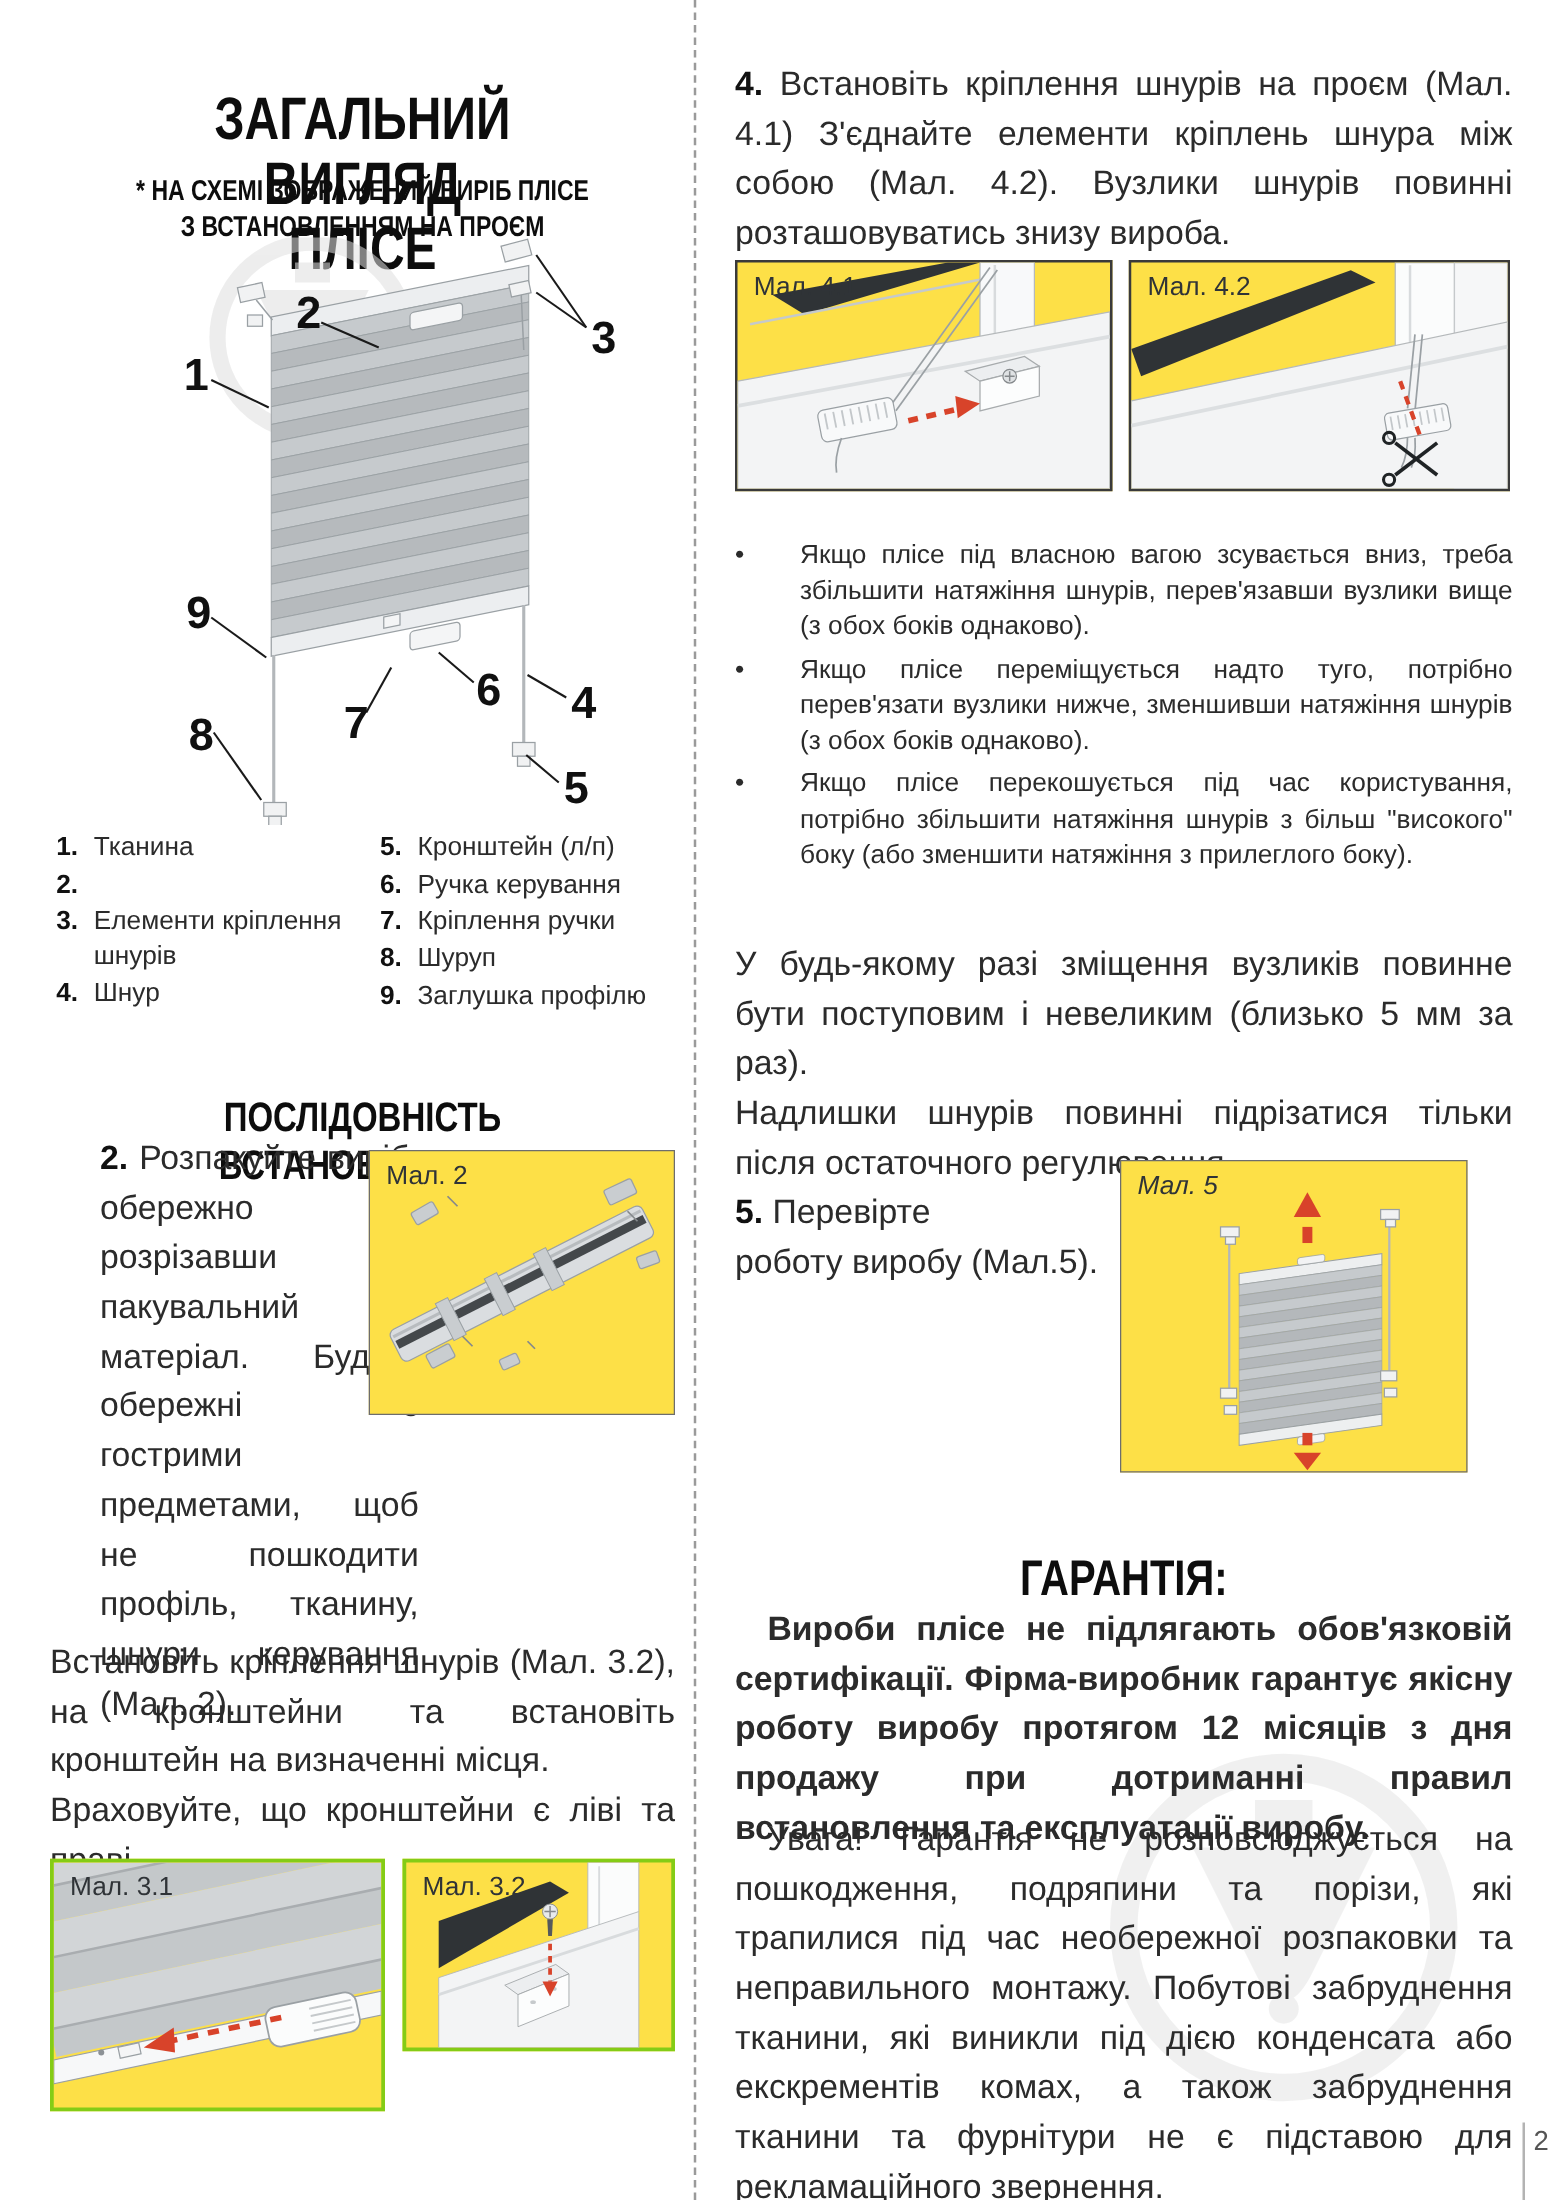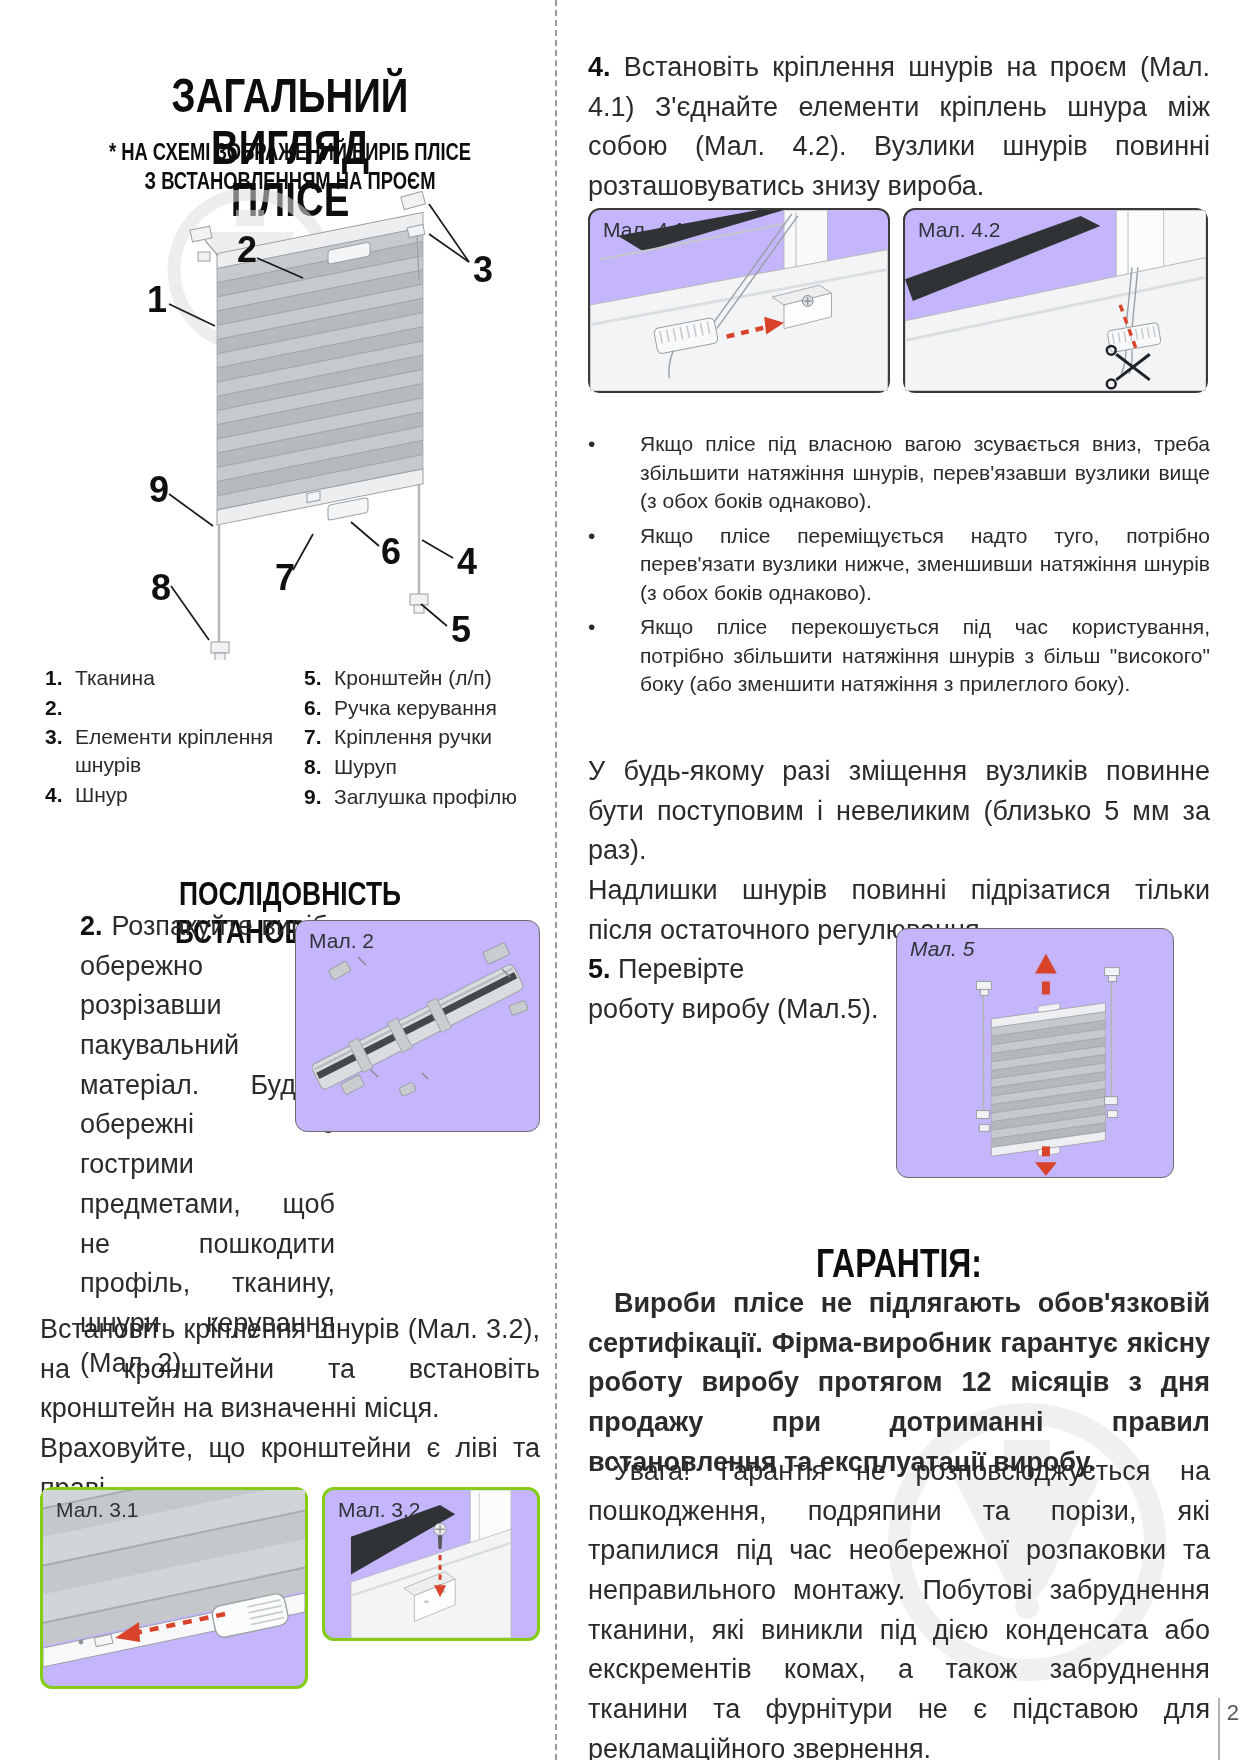--- a/index.html
+++ b/index.html
@@ -11,21 +11,21 @@
   .subtitle{left:40px;top:138px;width:500px;font-size:23px;line-height:1.25;font-weight:800;}
   .h-install{left:30px;top:848px;width:520px;font-size:33px;}
   .h-warranty{left:588px;top:1208px;width:622px;font-size:40px;}
   p,.txt{margin:0;font-size:27px;line-height:1.47;text-align:justify;}
   b.num{font-weight:700;color:#111;}
   .legend{left:45px;top:664px;width:500px;display:flex;gap:18px;}
   .legend .col{flex:1;}
   .legend-item{display:flex;font-size:21px;line-height:1.32;margin-bottom:2px;}
   .legend-item b{width:30px;flex:none;color:#111;}
   .legend-item span{flex:1;}
-  .fig{position:absolute;background:#c4b5fd;box-sizing:border-box;border-radius:12px;}
+  .fig{position:absolute;background:#fde047;box-sizing:border-box;}
   .fig .lbl{position:absolute;top:8px;left:13px;font-size:21px;color:#2f3337;z-index:2;}
   .fig svg{display:block;width:100%;height:100%;}
   .b1{border:1.5px solid #6d6d6d;}
   .b2{border:2px solid #3a3a3a;}
   .b3{border:3px solid #84cc16;}
   .divider{left:555px;top:0;bottom:0;width:0;border-left:2px dashed #9a9a9a;}
   ul.bullets{margin:0;padding:0;list-style:none;}
   ul.bullets li{display:flex;margin-bottom:6px;}
   ul.bullets .dot{width:52px;flex:none;font-size:21px;line-height:1.36;}
   ul.bullets .btxt{flex:1;font-size:21px;line-height:1.36;text-align:justify;}

